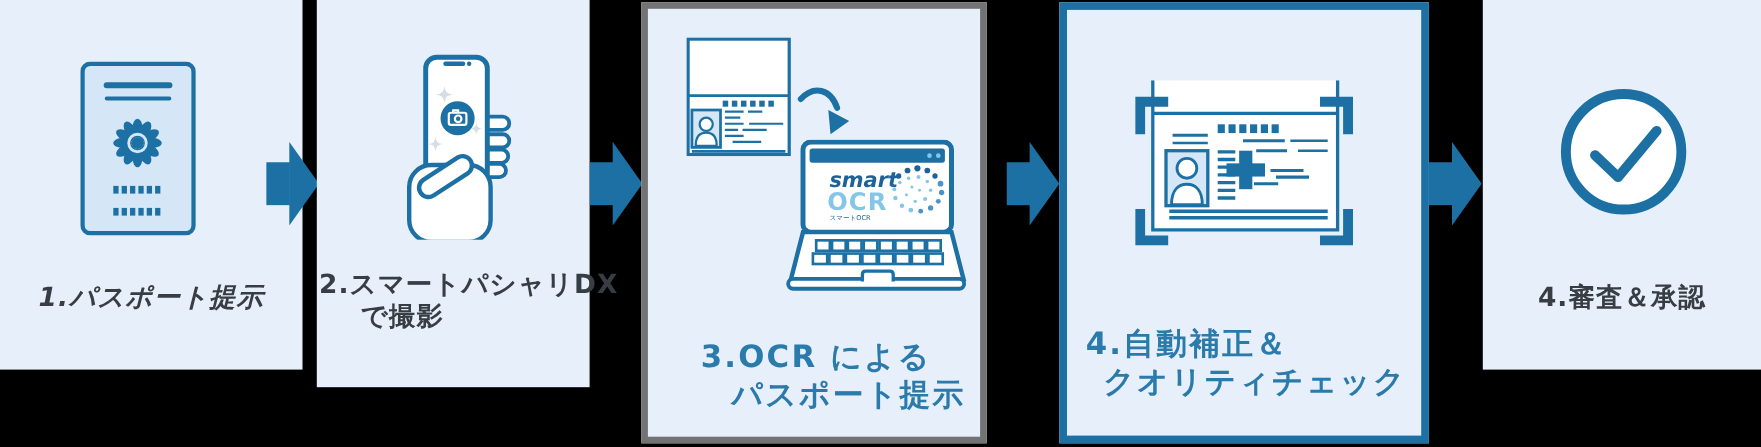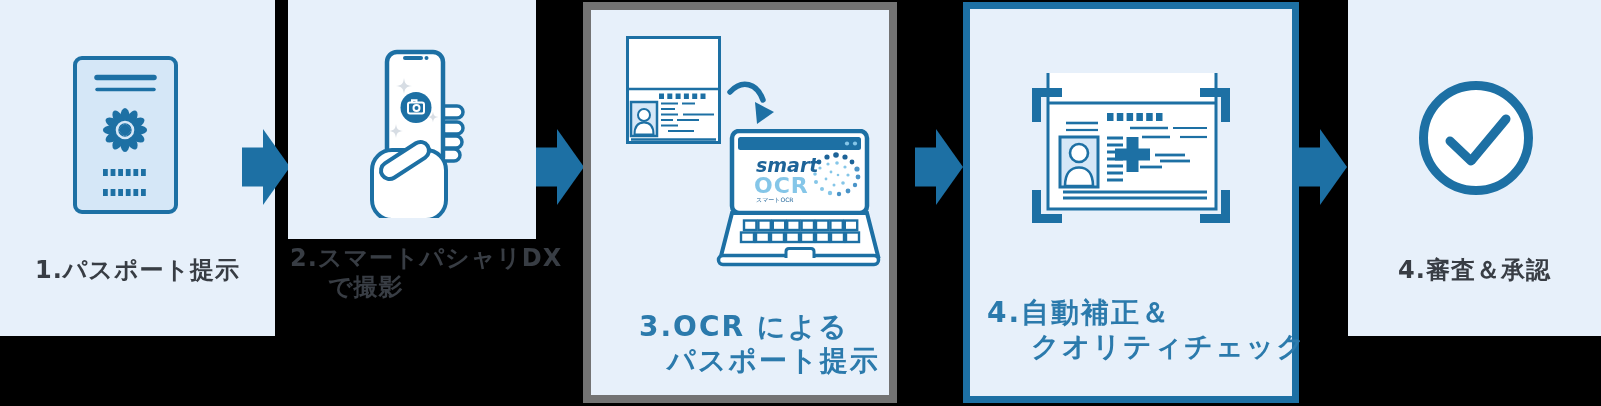--- a/index.html
+++ b/index.html
@@ -1,36 +1,36 @@
 <!DOCTYPE html>
 <html><head>
 <meta charset="utf-8">
 <style>
   html,body{margin:0;padding:0;background:#000;}
   .stage{position:relative;width:1601px;height:406px;background:#000;overflow:hidden;
          font-family:"DejaVu Sans","Liberation Sans",sans-serif;}
   .panel{position:absolute;background:#e7f0fa;}
-  .p1{left:0;top:0;width:275px;height:336px;}
-  .p2{left:288px;top:0;width:248px;height:239px;}
-  .p3{left:583px;top:2px;width:314px;height:401px;border:8px solid #737373;box-sizing:border-box;}
+  .p1{left:0;top:0;width:275px;height:336px;font-style:italic;}
+  .p2{left:288px;top:0;width:248px;height:352px;}
+  .p3{left:583px;top:2px;width:314px;height:401px;border:6px solid #737373;box-sizing:border-box;}
   .p4{left:963px;top:2px;width:336px;height:401px;border:7px solid #1d70a4;box-sizing:border-box;}
   .p5{left:1348px;top:0;width:253px;height:336px;}
   .icon{position:absolute;}
   .arrow{position:absolute;}
   .label{position:absolute;font-weight:bold;}
   .label span{display:block;white-space:nowrap;}
   .dark{color:#383d44;font-size:24px;line-height:29px;letter-spacing:1px;}
   .blue{color:#2b7aac;font-size:28px;line-height:34px;letter-spacing:2px;}
   .lab1{left:0;width:100%;top:256px;text-align:center;}
   .lab2{left:2px;top:244px;}
   .lab2 .l2{margin-left:38px;}
   .lab3{left:48px;top:287px;margin-top:13px;}
   .lab3 .l2{margin-left:28px;}
   .lab4{left:17px;top:287px;}
-  .lab4 .l2{margin-left:44px;}
+  .lab4 .l2{margin-left:16px;}
   .lab5{left:0;width:100%;top:256px;text-align:center;}
 </style>
 </head>
 <body>
 
 <div class="stage">
 
   <section class="panel p1">
     <svg class="icon" style="left:73px;top:56px" width="105" height="158" viewBox="0 0 105 158">
       <rect x="2" y="2" width="101" height="154" rx="7" fill="#d5e7f7" stroke="#1d70a4" stroke-width="4"></rect>

